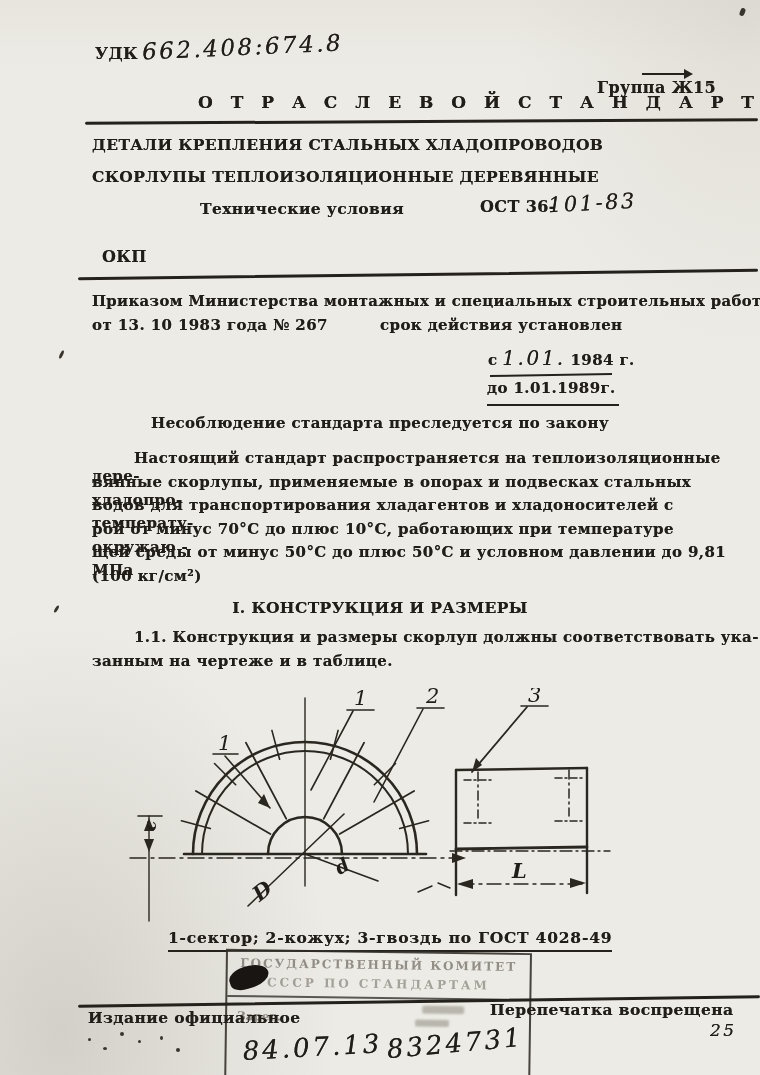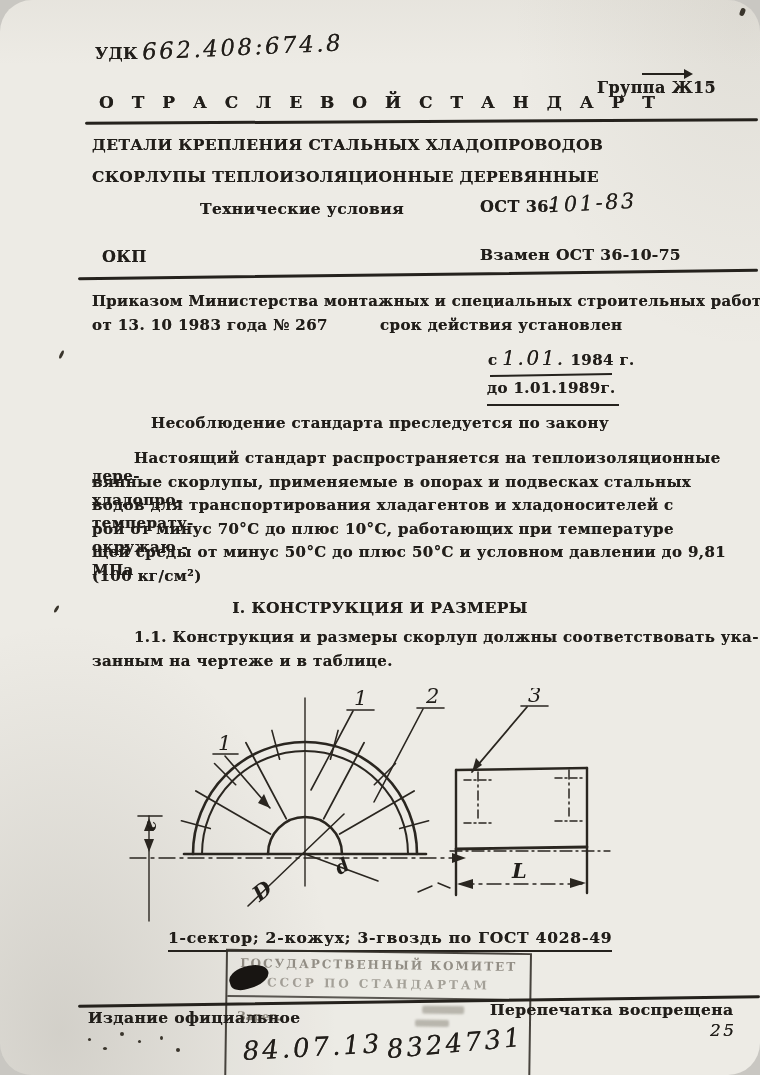--- a/index.html
+++ b/index.html
@@ -2,21 +2,20 @@
 <html><head>
 <meta charset="utf-8">
 <style>
   html,body{margin:0;padding:0;background:#c9c7c2;}
   .page{
     position:relative;width:760px;height:1075px;margin:0 auto;
     background:#edebe5;
     overflow:hidden;
     font-family:"DejaVu Serif", serif;
     color:#211e1a;
-    border-radius:32px;
   }
   .texture{
     position:absolute;inset:0;pointer-events:none;
     background:
       radial-gradient(ellipse at 8% 96%, rgba(90,85,75,0.18), rgba(0,0,0,0) 28%),
       radial-gradient(ellipse at 98% 2%, rgba(120,115,100,0.10), rgba(0,0,0,0) 22%),
       linear-gradient(180deg, rgba(160,152,138,0.08), rgba(0,0,0,0) 6%);
   }
   .typed{font-weight:700;letter-spacing:0.4px;text-shadow:0 0 0.6px rgba(25,20,15,0.7);}
   .abs{position:absolute;}
@@ -49,32 +48,31 @@
 <div class="page">
   <div class="texture"></div>
 
   <div class="abs typed" style="left:95px;top:44px;font-size:16px;">УДК</div>
   <div class="abs hand" style="left:142px;top:34px;font-size:23px;transform:rotate(-2.5deg);">662.408:674.8</div>
   <div class="abs typed" style="left:597px;top:46px;font-size:16px;margin-top:32px;">Группа Ж15</div>
 
   <div class="abs" style="left:642px;top:73px;width:46px;height:2px;background:#25221d;"></div>
   <div class="abs" style="left:684px;top:69px;width:0;height:0;border-left:9px solid #25221d;border-top:5px solid transparent;border-bottom:5px solid transparent;"></div>
 
-  <div class="abs typed" style="left:0;top:92px;width:760px;text-align:center;font-size:17px;letter-spacing:6px;">О Т Р А С Л Е В О Й   С Т А Н Д А Р Т</div>
+  <div class="abs typed" style="left:0;top:92px;width:760px;text-align:right;font-size:17px;letter-spacing:6px;">О Т Р А С Л Е В О Й   С Т А Н Д А Р Т</div>
   <div class="rule" style="left:85px;top:120px;width:673px;transform:rotate(-0.3deg);"></div>
 
   <div class="abs typed" style="left:92px;top:167px;font-size:15.5px;">СКОРЛУПЫ ТЕПЛОИЗОЛЯЦИОННЫЕ ДЕРЕВЯННЫЕ</div>
   <div class="abs typed" style="left:92px;top:135px;font-size:15.5px;">ДЕТАЛИ КРЕПЛЕНИЯ СТАЛЬНЫХ ХЛАДОПРОВОДОВ</div>
 
   <div class="abs typed" style="left:200px;top:199px;font-size:15.5px;">Технические условия</div>
   <div class="abs typed" style="left:480px;top:197px;font-size:16px;">ОСТ 36-</div>
   <div class="abs hand" style="left:548px;top:191px;font-size:21px;transform:rotate(-3deg);">101-83</div>
 
   <div class="abs typed" style="left:92px;top:247px;font-size:16px;margin-left:10px;">ОКП</div>
-  <div class="abs typed" style="left:480px;top:245px;font-size:15.5px;">Взамен ОСТ 36-10-75</div>
 
   <div class="rule" style="left:78px;top:273px;width:680px;transform:rotate(-0.7deg);"></div>
 
   <div class="abs typed" style="left:92px;top:292px;width:668px;font-size:14.8px;white-space:nowrap;">Приказом Министерства монтажных и специальных строительных работ СССР</div>
   <div class="abs typed" style="left:92px;top:316px;font-size:15px;">от 13. 10  1983 года  № 267</div>
   <div class="abs typed" style="left:380px;top:316px;font-size:15px;">срок действия установлен</div>
 
   <div class="abs" style="left:488px;top:346px;font-size:15px;text-align:right;">
     <span class="typed">с</span>
     <span class="hand" style="font-size:20px;">1.01.</span>

